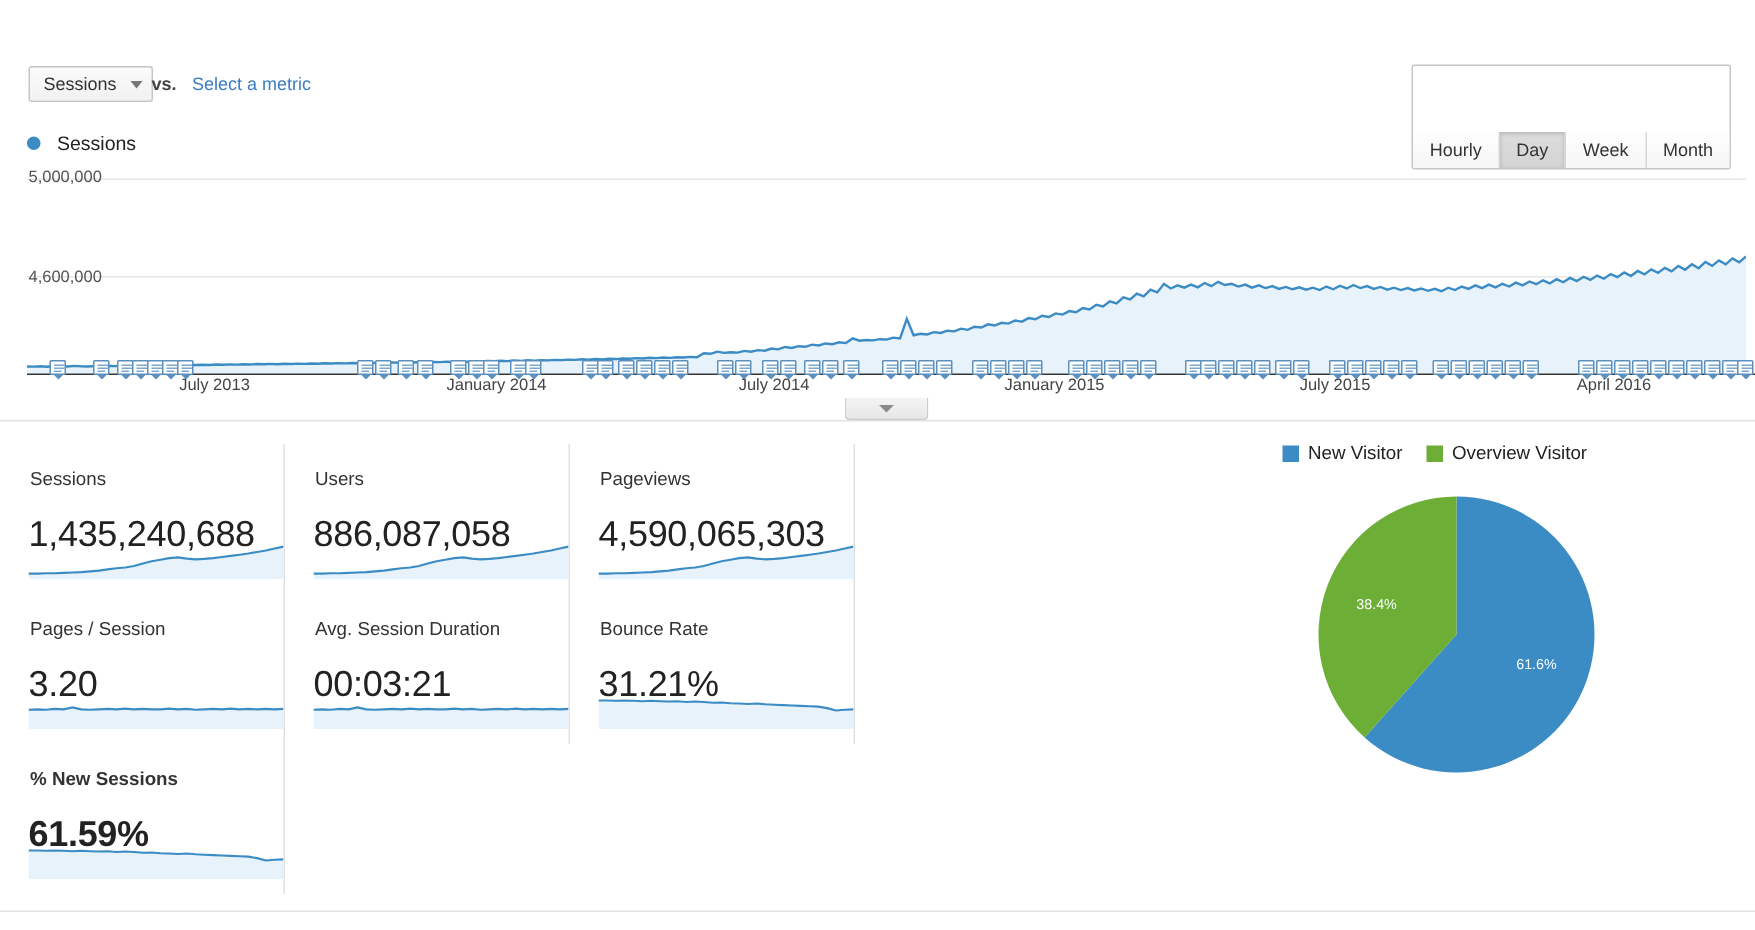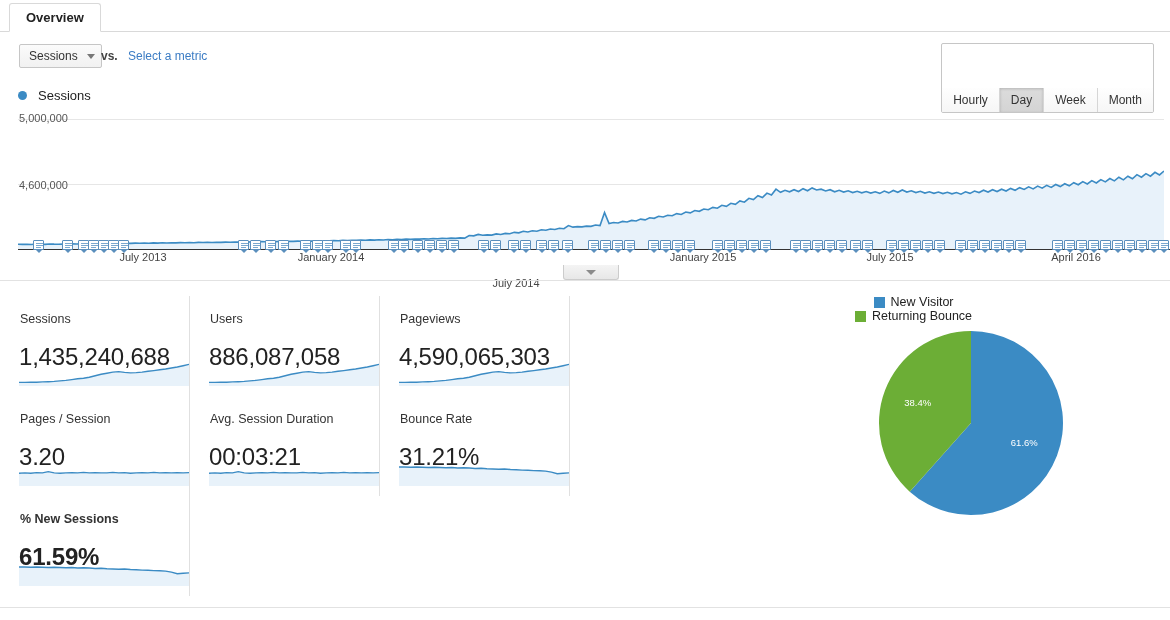--- a/index.html
+++ b/index.html
@@ -124,39 +124,34 @@
     position: absolute; top: 0; width: 190px; height: 100px;
     border-right: 1px solid #e0e0e0;
   }
   .card-title { position:absolute; left: 20px; top: 16px; font-size: 12.5px; color: #333; white-space: nowrap; }
   .card-value { position:absolute; left: 19px; top: 31px; font-size: 24px; color: #222; white-space: nowrap; letter-spacing: -0.2px; margin-top: 16px; }
   .card-spark { position:absolute; left: 19px; top: 62px; }
 
   
   .pie-legend {
     position: absolute; left: 855px; top: 295px;
-    display: flex; align-items: center; font-size: 12.5px; color: #222; flex-direction: column;
+    display: flex; align-items: center; font-size: 12.5px; color: #222;
   }
   .pie-legend .sw { width: 11px; height: 11px; margin-right: 6px; }
   .pie-legend .entry { display: flex; align-items: center; margin-right: 16px; }
   .pie-wrap { position: absolute; left: 878px; top: 330px; }
   .slice-label { font-size: 9.5px; fill: #fff; }
 
   .bottom-rule { position: absolute; left: 0; top: 607px; width: 1170px; height: 1px; background: #e2e2e2; }
 </style>
 </head>
 <body>
 
 <div id="root">
 
-  <div class="tabstrip">
-    <div class="tab">
-      <span>Overview</span>
-    </div>
-  </div>
 
   <div class="controls">
     <div class="metric-select">
       <span>Sessions</span>
       <span class="caret"></span>
     </div>
     <div class="vs-label">vs.</div>
     <a class="metric-link" href="#">Select a metric</a>
 
     <div class="granularity">
@@ -533,21 +528,21 @@
       <div class="annot" style="left: 1158px;">
         <i class="l1"></i>
         <i class="l2"></i>
         <i class="l3"></i>
       </div>
     </div>
 
   <div class="xlabels" id="xlabels">
       <div class="xlabel" style="left: 143px;">July 2013</div>
       <div class="xlabel" style="left: 331px;">January 2014</div>
-      <div class="xlabel" style="left: 516px; margin-top: 26px;">July 2014</div>
+      <div class="xlabel" style="left: 516px;">July 2014</div>
       <div class="xlabel" style="left: 703px;">January 2015</div>
       <div class="xlabel" style="left: 890px;">July 2015</div>
       <div class="xlabel" style="left: 1076px;">April 2016</div>
     </div>
 
   <div class="collapse-handle">
     <span class="chev"></span>
   </div>
   <div class="chart-bottom-border"></div>
 
@@ -616,21 +611,21 @@
       </div>
     </div>
 
   <div class="pie-legend">
     <span class="entry">
       <span class="sw" id="sw0" style="background: rgb(59, 139, 196);"></span>
       <span>New Visitor</span>
     </span>
     <span class="entry">
       <span class="sw" id="sw1" style="background: rgb(108, 174, 54);"></span>
-      <span>Returning Bounce</span>
+      <span>Overview Visitor</span>
     </span>
   </div>
 
   <div class="pie-wrap">
     <svg id="pie-svg" width="186" height="186">
         <path d="M 93 93 L 93.00 1.00 A 92 92 0 1 1 31.73 161.63 Z" fill="#3b8bc4"></path>
         <text x="146.3" y="116.3" text-anchor="middle" class="slice-label">61.6%</text>
         <path d="M 93 93 L 31.73 161.63 A 92 92 0 0 1 93.00 1.00 Z" fill="#6cae36"></path>
         <text x="39.7" y="75.7" text-anchor="middle" class="slice-label">38.4%</text>
       </svg>

